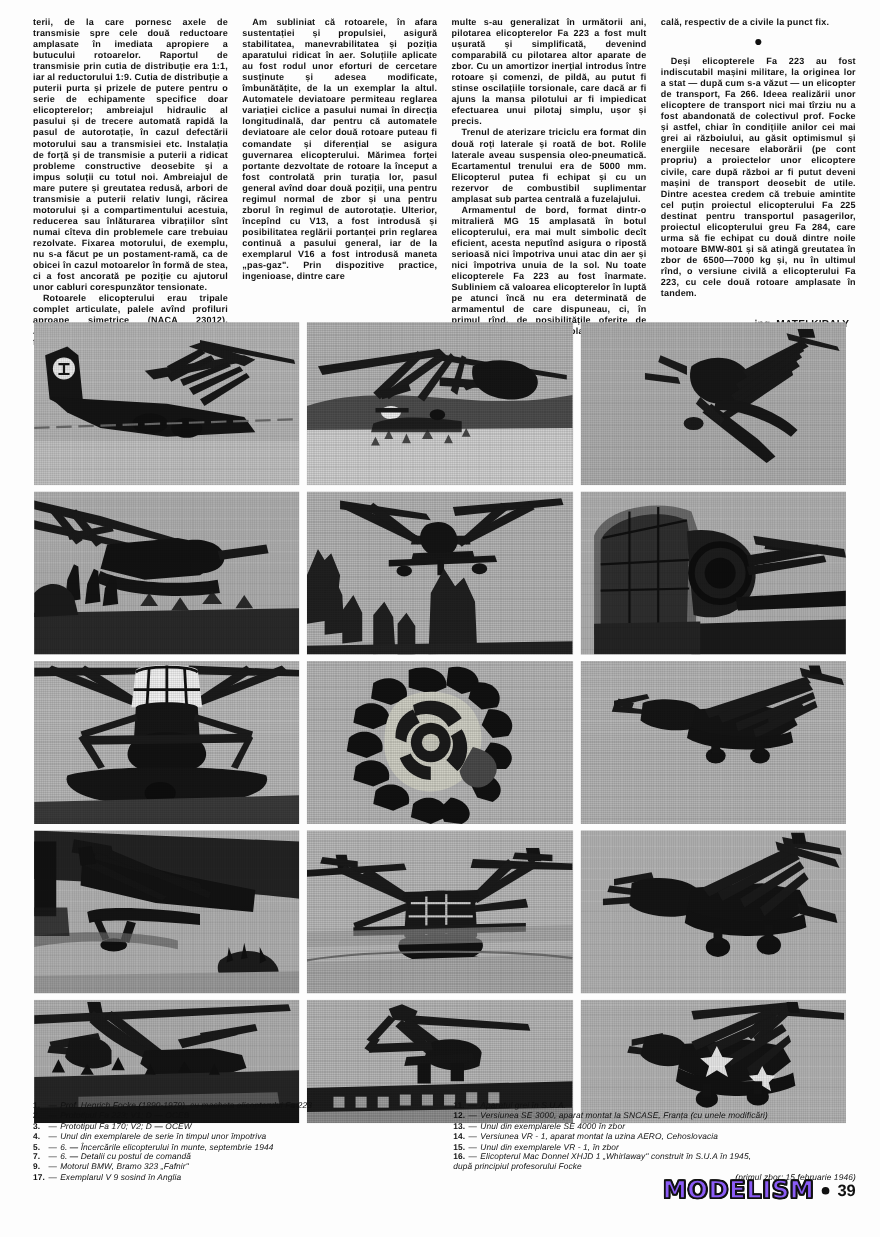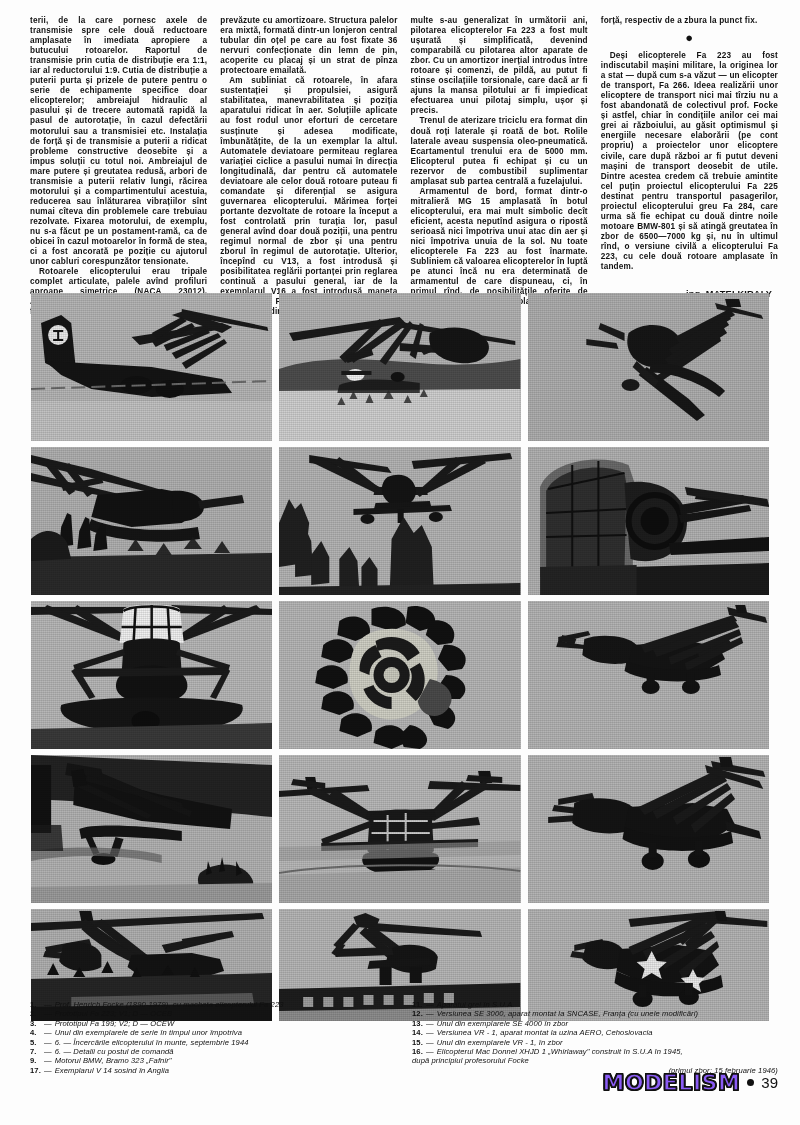--- a/index.html
+++ b/index.html
@@ -149,50 +149,49 @@
       1px 1px 0 #111, -1px -1px 0 #111, 1px -1px 0 #111, -1px 1px 0 #111;
     font-family: "DejaVu Sans", sans-serif;
   }
   .bullet {
     width: 7px; height: 7px;
     border-radius: 50%;
     background: #111;
     display: inline-block;
   }
   .page-no {
-    font-weight: normal;
+    font-weight: bold;
     font-size: 15px;
     color: #111;
   }
 </style>
 </head>
 <body>
 
 <div class="page">
 
   <div class="article">
 
     <div class="col">
       <p>terii, de la care pornesc axele de transmisie spre cele două reductoare amplasate în imediata apropiere a butucului rotoarelor. Raportul de transmisie prin cutia de distribuție era 1:1, iar al reductorului 1:9. Cutia de distribuție a puterii purta și prizele de putere pentru o serie de echipamente specifice doar elicopterelor; ambreiajul hidraulic al pasului și de trecere automată rapidă la pasul de autorotație, în cazul defectării motorului sau a transmisiei etc. Instalația de forță și de transmisie a puterii a ridicat probleme constructive deosebite și a impus soluții cu totul noi. Ambreiajul de mare putere și greutatea redusă, arbori de transmisie a puterii relativ lungi, răcirea motorului și a compartimentului acestuia, reducerea sau înlăturarea vibrațiilor sînt numai cîteva din problemele care trebuiau rezolvate. Fixarea motorului, de exemplu, nu s-a făcut pe un postament-ramă, ca de obicei în cazul motoarelor în formă de stea, ci a fost ancorată pe poziție cu ajutorul unor cabluri corespunzător tensionate.</p>
       <p class="ind">Rotoarele elicopterului erau tripale complet articulate, palele avînd profiluri aproape simetrice (NACA 23012). Articulațiile de bătaie și cele de baleiaj au fost</p>
     </div>
 
     <div class="col">
-      <p>prevăzute cu amortizoare. Structura palelor era mixtă, formată dintr-un lonjeron central tubular din oțel pe care au fost fixate 36 nervuri confecționate din lemn de pin, acoperite cu placaj și un strat de pînza protectoare emailată.</p>
       <p class="ind">Am subliniat că rotoarele, în afara sustentației și propulsiei, asigură stabilitatea, manevrabilitatea și poziția aparatului ridicat în aer. Soluțiile aplicate au fost rodul unor eforturi de cercetare susținute și adesea modificate, îmbunătățite, de la un exemplar la altul. Automatele deviatoare permiteau reglarea variației ciclice a pasului numai în direcția longitudinală, dar pentru că automatele deviatoare ale celor două rotoare puteau fi comandate și diferențial se asigura guvernarea elicopterului. Mărimea forței portante dezvoltate de rotoare la început a fost controlată prin turația lor, pasul general avînd doar două poziții, una pentru regimul normal de zbor și una pentru zborul în regimul de autorotație. Ulterior, începînd cu V13, a fost introdusă și posibilitatea reglării portanței prin reglarea continuă a pasului general, iar de la exemplarul V16 a fost introdusă maneta „pas-gaz". Prin dispozitive practice, ingenioase, dintre care</p>
     </div>
 
     <div class="col">
       <p>multe s-au generalizat în următorii ani, pilotarea elicopterelor Fa 223 a fost mult ușurată și simplificată, devenind comparabilă cu pilotarea altor aparate de zbor. Cu un amortizor inerțial introdus între rotoare și comenzi, de pildă, au putut fi stinse oscilațiile torsionale, care dacă ar fi ajuns la mansa pilotului ar fi impiedicat efectuarea unui pilotaj simplu, ușor și precis.</p>
       <p class="ind">Trenul de aterizare triciclu era format din două roți laterale și roată de bot. Rolile laterale aveau suspensia oleo-pneumatică. Ecartamentul trenului era de 5000 mm. Elicopterul putea fi echipat și cu un rezervor de combustibil suplimentar amplasat sub partea centrală a fuzelajului.</p>
       <p class="ind">Armamentul de bord, format dintr-o mitralieră MG 15 amplasată în botul elicopterului, era mai mult simbolic decît eficient, acesta neputînd asigura o ripostă serioasă nici împotriva unui atac din aer și nici împotriva unuia de la sol. Nu toate elicopterele Fa 223 au fost înarmate. Subliniem că valoarea elicopterelor în luptă pe atunci încă nu era determinată de armamentul de care dispuneau, ci, în primul rînd, de posibilitățile oferite de capacitatea lor de a decola și ateriza la verti-</p>
     </div>
 
     <div class="col">
-      <p>forță, respectiv de a zbura la punct fix.</p>
+      <p>cală, respectiv de a civile la punct fix.</p>
       <div class="dot-sep">●</div>
       <p class="ind">Deși elicopterele Fa 223 au fost indiscutabil mașini militare, la originea lor a stat — după cum s-a văzut — un elicopter de transport, Fa 266. Ideea realizării unor elicoptere de transport nici mai tîrziu nu a fost abandonată de colectivul prof. Focke și astfel, chiar în condițiile anilor cei mai grei ai războiului, au găsit optimismul și energiile necesare elaborării (pe cont propriu) a proiectelor unor elicoptere civile, care după război ar fi putut deveni mașini de transport deosebit de utile. Dintre acestea credem că trebuie amintite cel puțin proiectul elicopterului Fa 225 destinat pentru transportul pasagerilor, proiectul elicopterului greu Fa 284, care urma să fie echipat cu două dintre noile motoare BMW-801 și să atingă greutatea în zbor de 6500—7000 kg și, nu în ultimul rînd, o versiune civilă a elicopterului Fa 223, cu cele două rotoare amplasate în tandem.</p>
       <div class="byline">ing. MATEI KIRALY</div>
     </div>
 
   </div>
 
   <div class="photo-grid">
 
     <div class="photo">
@@ -623,36 +622,36 @@
   <div class="captions">
 
     <div class="cap-col">
       <div class="cap-line">
         <span class="num">1.</span><span class="dash">—</span><span>Prof. Henrich Focke (1890-1979), cu macheta elicopterului Fa 223</span>
       </div>
       <div class="cap-line">
         <span class="num">2.</span><span class="dash">—</span><span>Prototipul Fa 223; V1; D — OCEB</span>
       </div>
       <div class="cap-line">
-        <span class="num">3.</span><span class="dash">—</span><span>Prototipul Fa 199; V2; D — OCEW</span>
+        <span class="num">3.</span><span class="dash">—</span><span>Prototipul Fa 170; V2; D — OCEW</span>
       </div>
       <div class="cap-line">
         <span class="num">4.</span><span class="dash">—</span><span>Unul din exemplarele de serie în timpul unor împotriva</span>
       </div>
       <div class="cap-line">
         <span class="num">5.</span><span class="dash">—</span><span>6. — Încercările elicopterului în munte, septembrie 1944</span>
       </div>
       <div class="cap-line">
         <span class="num">7.</span><span class="dash">—</span><span>6. — Detalii cu postul de comandă</span>
       </div>
       <div class="cap-line">
         <span class="num">9.</span><span class="dash">—</span><span>Motorul BMW, Bramo 323 „Fafnir"</span>
       </div>
       <div class="cap-line">
-        <span class="num">17.</span><span class="dash">—</span><span>Exemplarul V 14 sosind în Anglia</span>
+        <span class="num">17.</span><span class="dash">—</span><span>Exemplarul V 9 sosind în Anglia</span>
       </div>
     </div>
 
     <div class="cap-col">
       <div class="cap-line">
         <span class="num">11.</span><span class="dash">—</span><span>Aparatul grei în S.U.A.</span>
       </div>
       <div class="cap-line">
         <span class="num">12.</span><span class="dash">—</span><span>Versiunea SE 3000, aparat montat la SNCASE, Franța (cu unele modificări)</span>
       </div>

